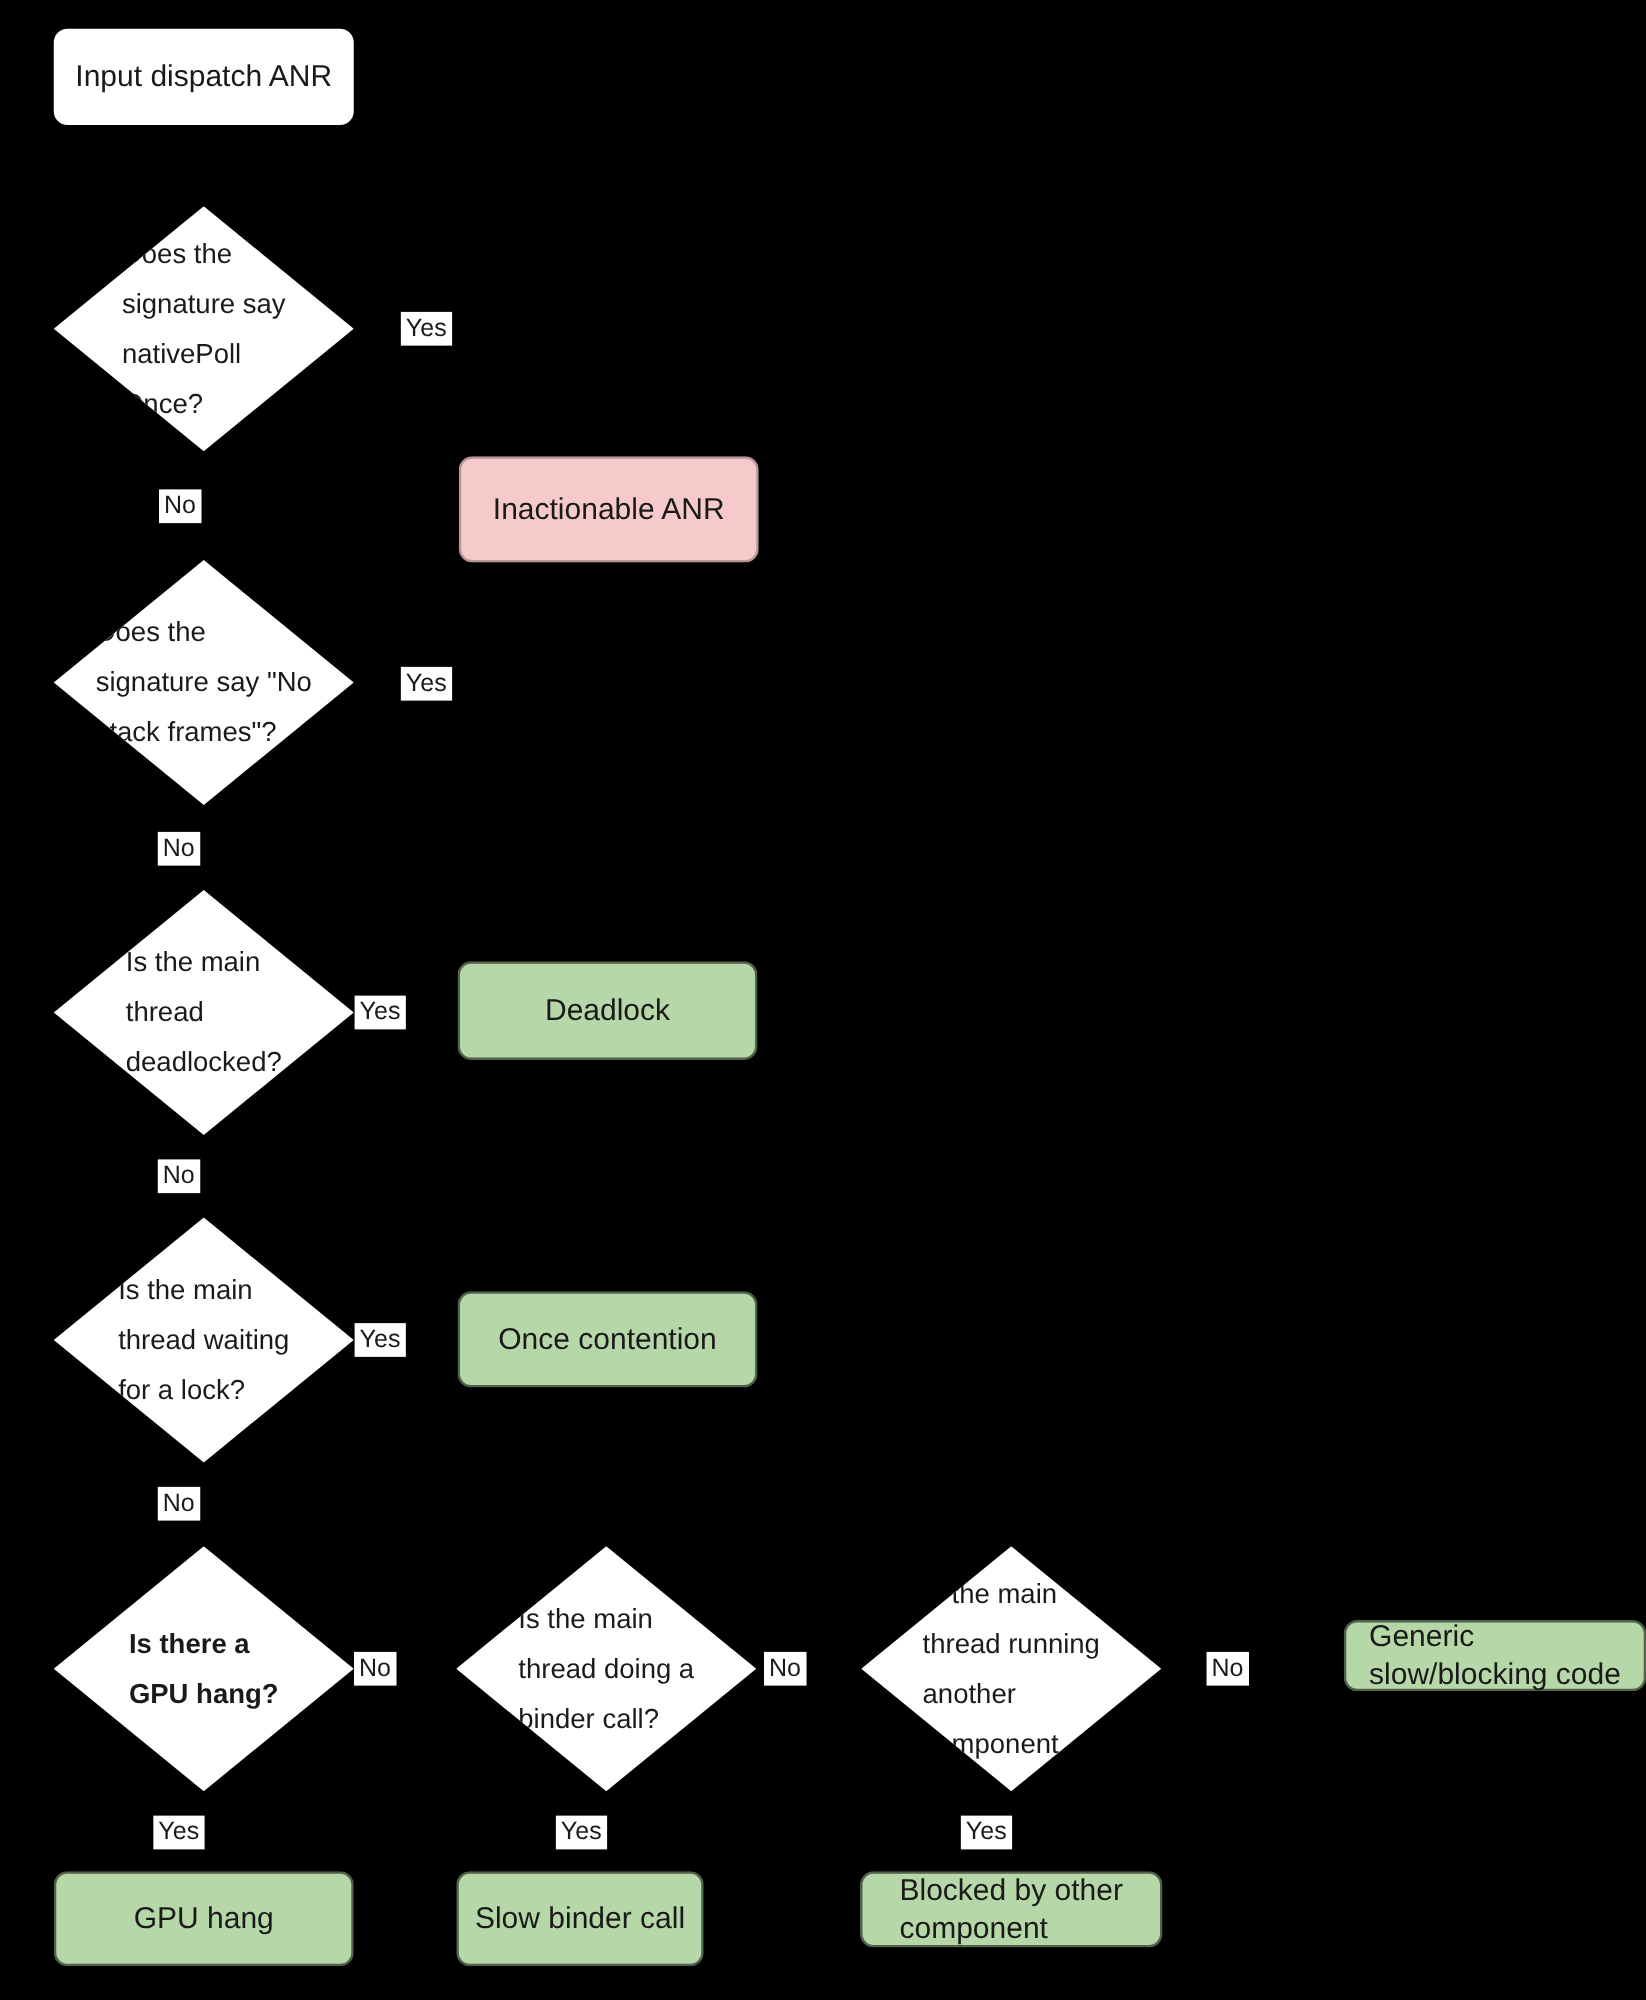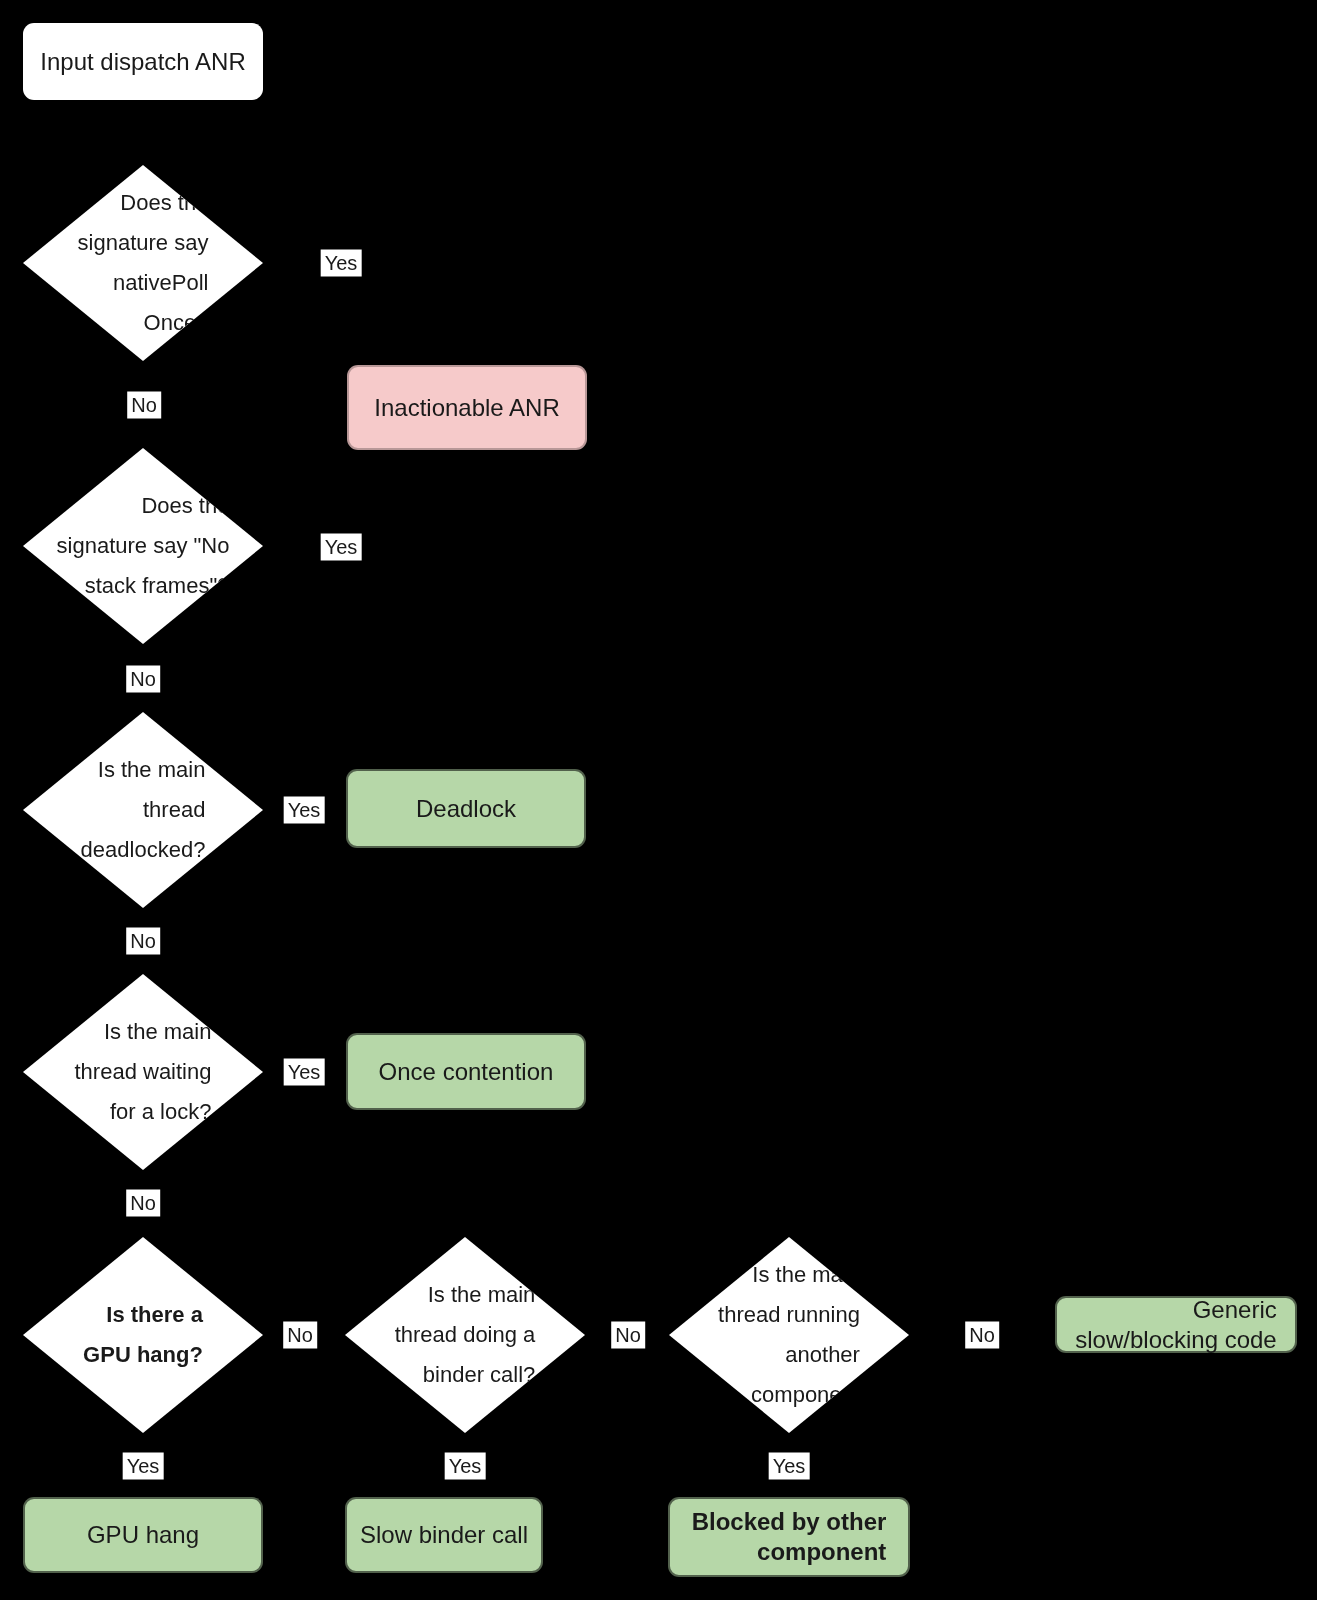--- a/index.html
+++ b/index.html
@@ -18,23 +18,24 @@
     background: var(--bg);
     overflow: hidden;
     font-family: "Liberation Sans", sans-serif;
     color: var(--text);
   }
   .node {
     position: absolute;
     display: flex;
     align-items: center;
     justify-content: center;
-    text-align: right;
+    text-align: left;
     white-space: pre-line;
     color: var(--text);
+    margin-left: 20px;
   }
   .box {
     border-radius: 11px;
     font-size: 24px;
     line-height: 30px;
   }
   .box.white  { background: var(--white); }
   .box.green  { background: var(--green); border: 2px solid rgba(0,0,0,0.55); }
   .box.pink   { background: var(--pink);  border: 2px solid rgba(0,0,0,0.25); }
   .diamond {
@@ -96,21 +97,21 @@
 
   <div class="node box green" style="left:346px; top:1033px; width:240px; height:77px;">Once contention</div>
 
   <div class="node box green" style="left:1055px; top:1296px; width:242px; height:57px;">Generic
 slow/blocking code</div>
 
   <div class="node box green" style="left:23px; top:1497px; width:240px; height:76px;">GPU hang</div>
 
   <div class="node box green" style="left:345px; top:1497px; width:198px; height:76px;">Slow binder call</div>
 
-  <div class="node box green" style="left:668px; top:1497px; width:242px; height:80px;font-weight:bold;">Blocked by other
+  <div class="node box green" style="left:668px; top:1497px; width:242px; height:61px;">Blocked by other
 component</div>
 
   <span class="edge-label" style="left:341px; top:263px;">Yes</span>
   <span class="edge-label" style="left:144px; top:405px;">No</span>
 
   <span class="edge-label" style="left:341px; top:547px;">Yes</span>
   <span class="edge-label" style="left:143px; top:679px;">No</span>
 
   <span class="edge-label" style="left:304px; top:810px;">Yes</span>
   <span class="edge-label" style="left:143px; top:941px;">No</span>

